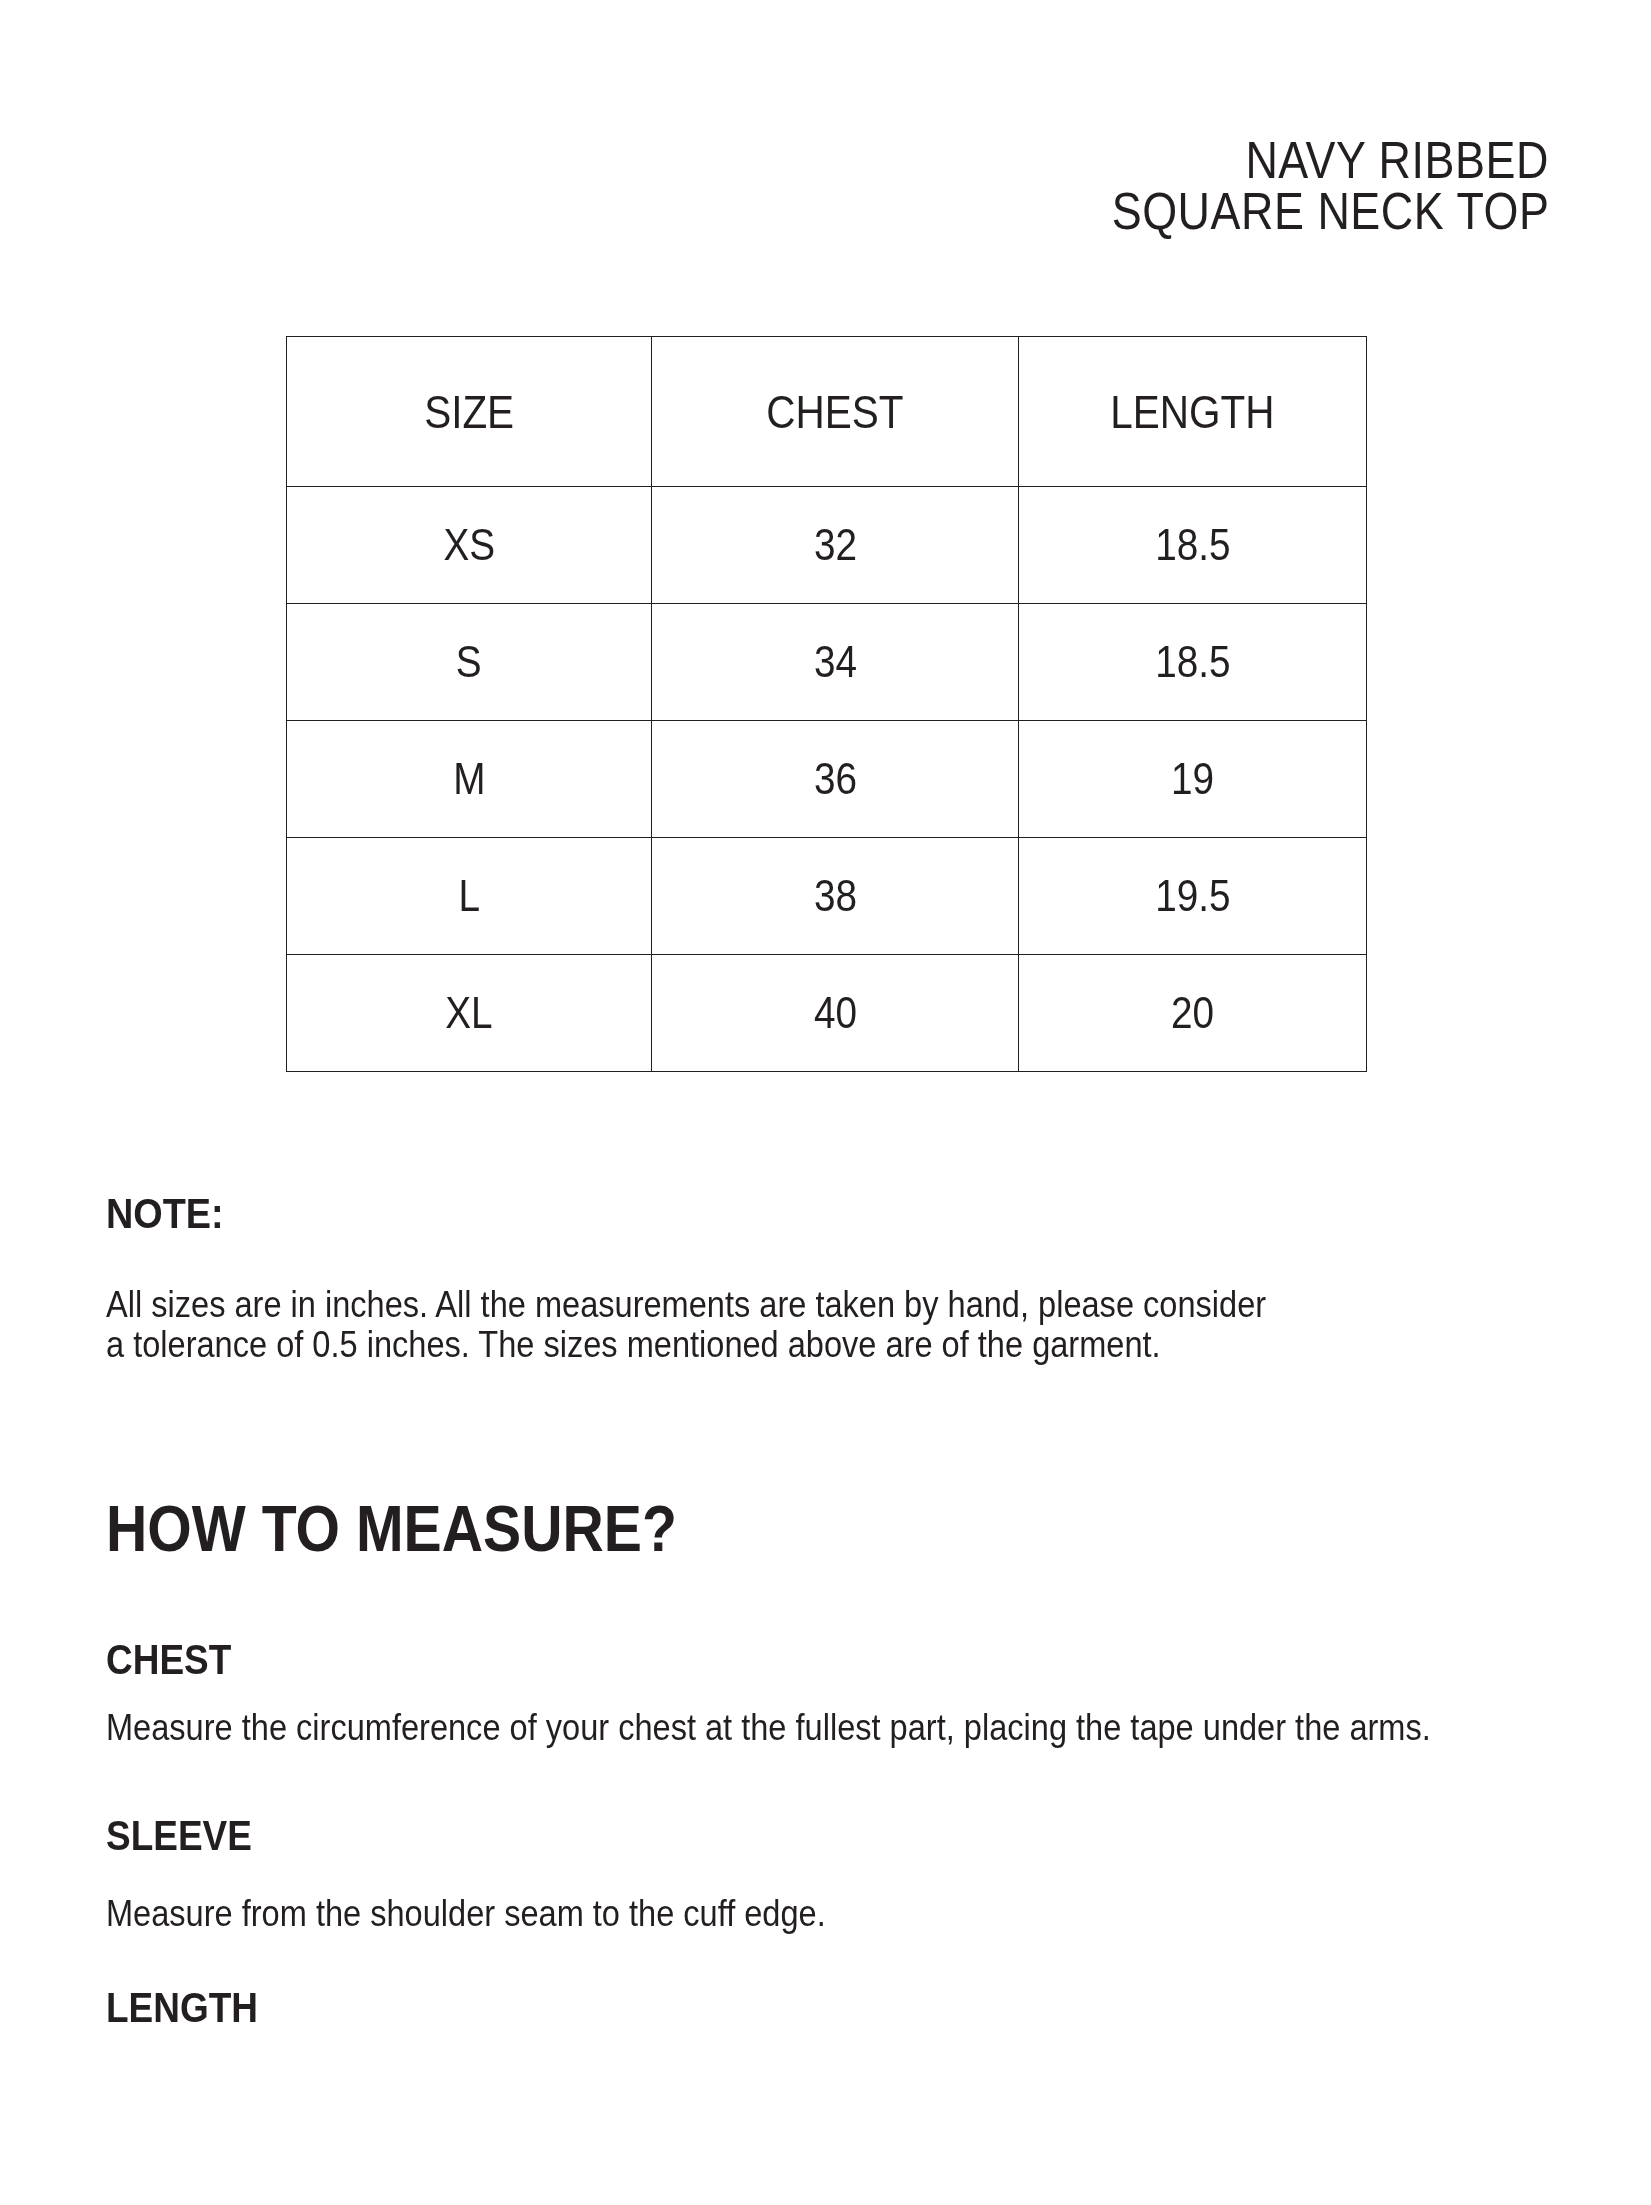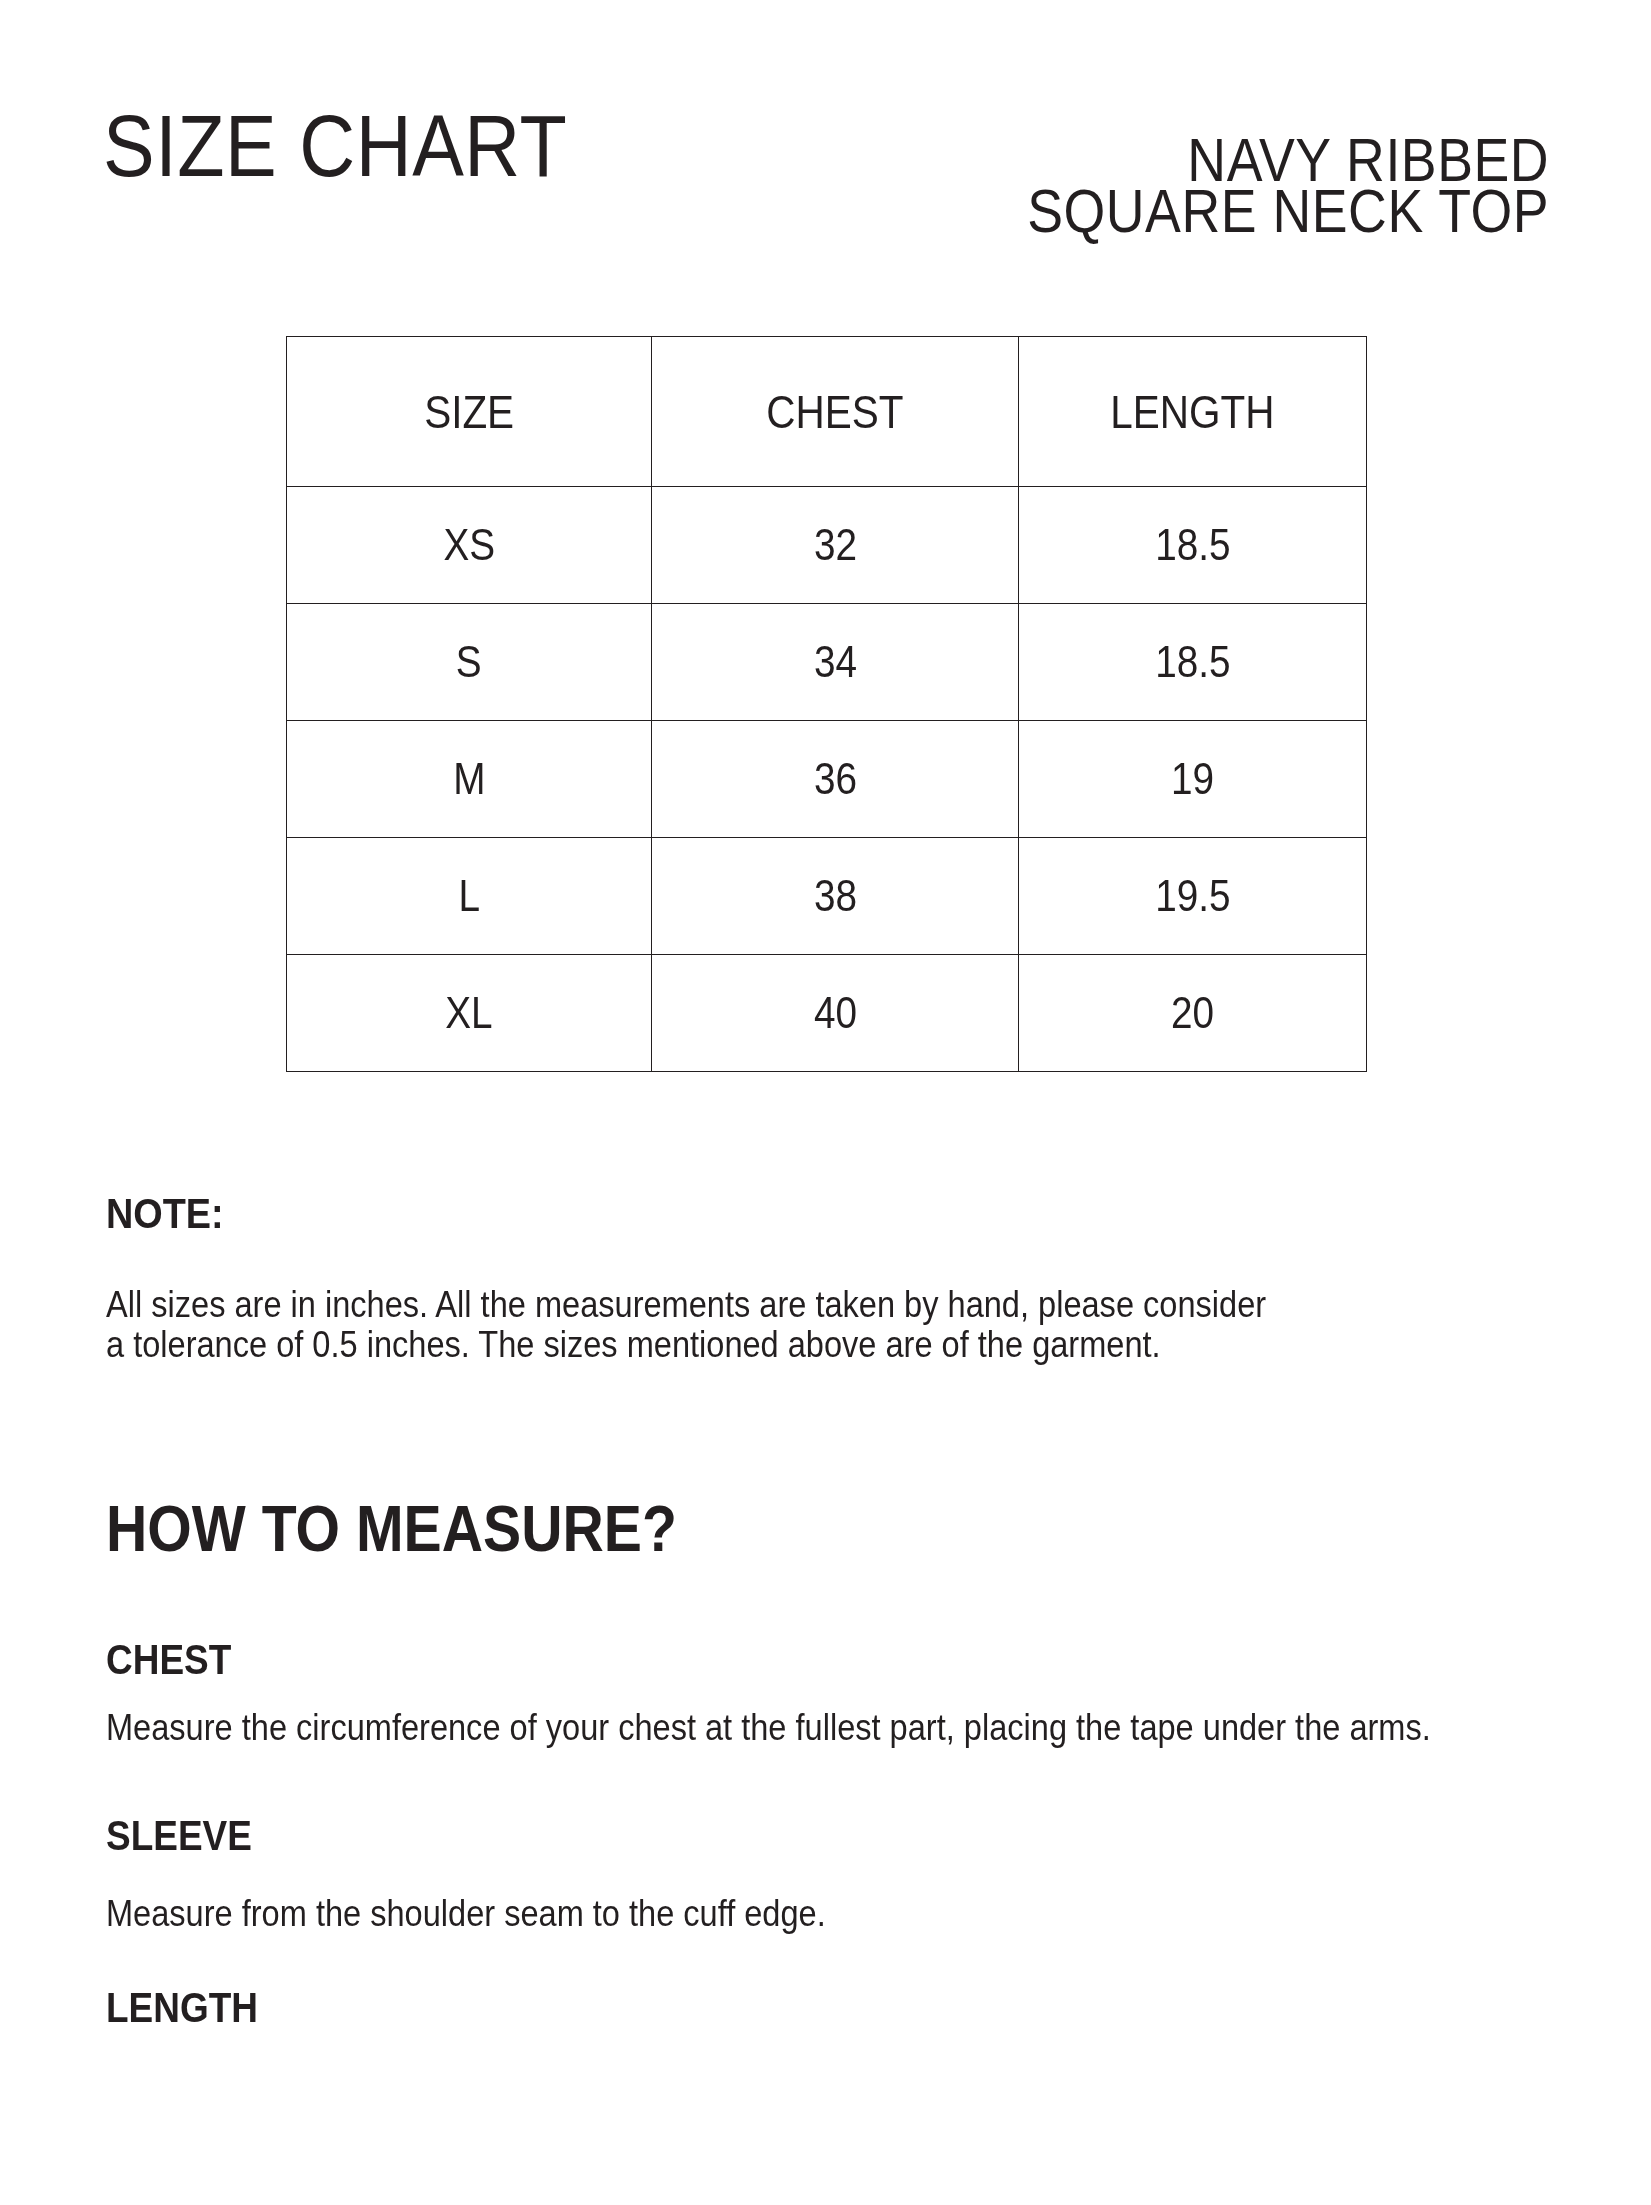--- a/index.html
+++ b/index.html
@@ -16,21 +16,21 @@
   .cx{display:inline-block;transform:scaleX(0.88);transform-origin:0 50%;white-space:nowrap;}
   .cx-r{transform-origin:100% 50%;}
   .cx-c{transform-origin:50% 50%;}
 
   .page-title{
     position:absolute;left:103px;top:102px;
     font-size:88px;line-height:1;font-weight:400;letter-spacing:0.6px;
   }
   .product-name{
     position:absolute;right:103px;top:135px;
-    font-size:61px;line-height:51px;font-weight:400;
+    font-size:51px;line-height:51px;font-weight:400;
     text-align:right;letter-spacing:0.6px;
   }
   .size-table{
     position:absolute;left:286px;top:336px;
     border-collapse:collapse;table-layout:fixed;
     width:1080px;
   }
   .size-table col.c1{width:365px;}
   .size-table col.c2{width:367px;}
   .size-table col.c3{width:348px;}
@@ -68,21 +68,20 @@
   .label-sleeve{top:1815px;}
   .text-sleeve{top:1883px;margin-top:12px;}
   .label-length{top:1987px;}
   .text-length{top:2056px;}
 </style>
 </head>
 <body>
 
 <div class="page">
 
-  <div class="page-title"><span class="cx">SIZE CHART</span></div>
 
   <div class="product-name">
     <div><span class="cx cx-r">NAVY RIBBED</span></div>
     <div><span class="cx cx-r">SQUARE NECK TOP</span></div>
   </div>
 
   <table class="size-table">
     <colgroup>
         <col class="c1">
         <col class="c2">

